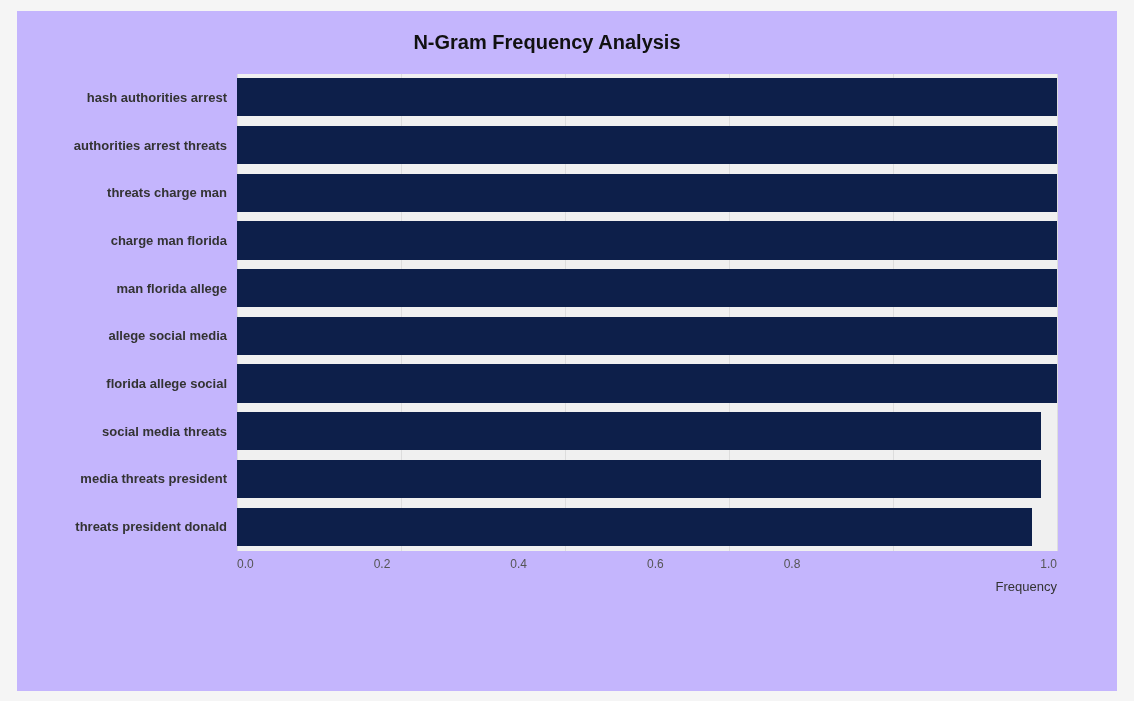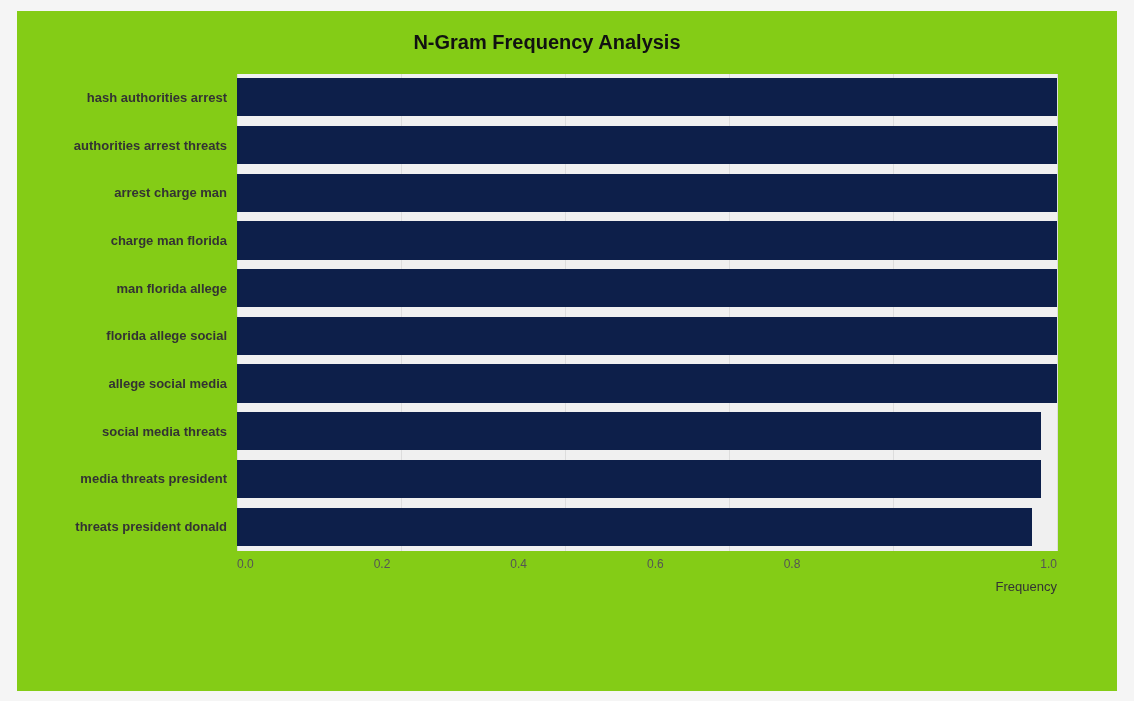--- a/index.html
+++ b/index.html
@@ -12,21 +12,21 @@
       background: #f5f5f5;
       font-family: Arial, sans-serif;
       width: 1134px;
       height: 701px;
       display: flex;
       align-items: center;
       justify-content: center;
     }
 
     .chart-container {
-      background: #84cc16;
+      background: #c4b5fd;
       width: 1100px;
       height: 680px;
       padding: 20px 60px 60px 20px;
       position: relative;
     }
 
     .chart-title {
       text-align: center;
       font-size: 20px;
       font-weight: bold;
@@ -133,21 +133,21 @@
             <div style="position: absolute; top: 0px; bottom: 0px; left: 0%; width: 1px; background: rgb(221, 221, 221); pointer-events: none;"></div>
             <div style="position: absolute; top: 0px; bottom: 0px; left: 20%; width: 1px; background: rgb(221, 221, 221); pointer-events: none;"></div>
             <div style="position: absolute; top: 0px; bottom: 0px; left: 40%; width: 1px; background: rgb(221, 221, 221); pointer-events: none;"></div>
             <div style="position: absolute; top: 0px; bottom: 0px; left: 60%; width: 1px; background: rgb(221, 221, 221); pointer-events: none;"></div>
             <div style="position: absolute; top: 0px; bottom: 0px; left: 80%; width: 1px; background: rgb(221, 221, 221); pointer-events: none;"></div>
             <div style="position: absolute; top: 0px; bottom: 0px; left: 100%; width: 1px; background: rgb(221, 221, 221); pointer-events: none;"></div>
             <div class="bar-fill" style="width: 100%; position: relative; z-index: 1;"></div>
           </div>
         </div>
         <div class="bar-row">
-          <div class="bar-label">arrest charge man</div>
+          <div class="bar-label">threats charge man</div>
           <div class="bar-track" style="position: relative;">
             <div style="position: absolute; top: 0px; bottom: 0px; left: 0%; width: 1px; background: rgb(221, 221, 221); pointer-events: none;"></div>
             <div style="position: absolute; top: 0px; bottom: 0px; left: 20%; width: 1px; background: rgb(221, 221, 221); pointer-events: none;"></div>
             <div style="position: absolute; top: 0px; bottom: 0px; left: 40%; width: 1px; background: rgb(221, 221, 221); pointer-events: none;"></div>
             <div style="position: absolute; top: 0px; bottom: 0px; left: 60%; width: 1px; background: rgb(221, 221, 221); pointer-events: none;"></div>
             <div style="position: absolute; top: 0px; bottom: 0px; left: 80%; width: 1px; background: rgb(221, 221, 221); pointer-events: none;"></div>
             <div style="position: absolute; top: 0px; bottom: 0px; left: 100%; width: 1px; background: rgb(221, 221, 221); pointer-events: none;"></div>
             <div class="bar-fill" style="width: 100%; position: relative; z-index: 1;"></div>
           </div>
         </div>
@@ -169,33 +169,33 @@
             <div style="position: absolute; top: 0px; bottom: 0px; left: 0%; width: 1px; background: rgb(221, 221, 221); pointer-events: none;"></div>
             <div style="position: absolute; top: 0px; bottom: 0px; left: 20%; width: 1px; background: rgb(221, 221, 221); pointer-events: none;"></div>
             <div style="position: absolute; top: 0px; bottom: 0px; left: 40%; width: 1px; background: rgb(221, 221, 221); pointer-events: none;"></div>
             <div style="position: absolute; top: 0px; bottom: 0px; left: 60%; width: 1px; background: rgb(221, 221, 221); pointer-events: none;"></div>
             <div style="position: absolute; top: 0px; bottom: 0px; left: 80%; width: 1px; background: rgb(221, 221, 221); pointer-events: none;"></div>
             <div style="position: absolute; top: 0px; bottom: 0px; left: 100%; width: 1px; background: rgb(221, 221, 221); pointer-events: none;"></div>
             <div class="bar-fill" style="width: 100%; position: relative; z-index: 1;"></div>
           </div>
         </div>
         <div class="bar-row">
+          <div class="bar-label">allege social media</div>
+          <div class="bar-track" style="position: relative;">
+            <div style="position: absolute; top: 0px; bottom: 0px; left: 0%; width: 1px; background: rgb(221, 221, 221); pointer-events: none;"></div>
+            <div style="position: absolute; top: 0px; bottom: 0px; left: 20%; width: 1px; background: rgb(221, 221, 221); pointer-events: none;"></div>
+            <div style="position: absolute; top: 0px; bottom: 0px; left: 40%; width: 1px; background: rgb(221, 221, 221); pointer-events: none;"></div>
+            <div style="position: absolute; top: 0px; bottom: 0px; left: 60%; width: 1px; background: rgb(221, 221, 221); pointer-events: none;"></div>
+            <div style="position: absolute; top: 0px; bottom: 0px; left: 80%; width: 1px; background: rgb(221, 221, 221); pointer-events: none;"></div>
+            <div style="position: absolute; top: 0px; bottom: 0px; left: 100%; width: 1px; background: rgb(221, 221, 221); pointer-events: none;"></div>
+            <div class="bar-fill" style="width: 100%; position: relative; z-index: 1;"></div>
+          </div>
+        </div>
+        <div class="bar-row">
           <div class="bar-label">florida allege social</div>
-          <div class="bar-track" style="position: relative;">
-            <div style="position: absolute; top: 0px; bottom: 0px; left: 0%; width: 1px; background: rgb(221, 221, 221); pointer-events: none;"></div>
-            <div style="position: absolute; top: 0px; bottom: 0px; left: 20%; width: 1px; background: rgb(221, 221, 221); pointer-events: none;"></div>
-            <div style="position: absolute; top: 0px; bottom: 0px; left: 40%; width: 1px; background: rgb(221, 221, 221); pointer-events: none;"></div>
-            <div style="position: absolute; top: 0px; bottom: 0px; left: 60%; width: 1px; background: rgb(221, 221, 221); pointer-events: none;"></div>
-            <div style="position: absolute; top: 0px; bottom: 0px; left: 80%; width: 1px; background: rgb(221, 221, 221); pointer-events: none;"></div>
-            <div style="position: absolute; top: 0px; bottom: 0px; left: 100%; width: 1px; background: rgb(221, 221, 221); pointer-events: none;"></div>
-            <div class="bar-fill" style="width: 100%; position: relative; z-index: 1;"></div>
-          </div>
-        </div>
-        <div class="bar-row">
-          <div class="bar-label">allege social media</div>
           <div class="bar-track" style="position: relative;">
             <div style="position: absolute; top: 0px; bottom: 0px; left: 0%; width: 1px; background: rgb(221, 221, 221); pointer-events: none;"></div>
             <div style="position: absolute; top: 0px; bottom: 0px; left: 20%; width: 1px; background: rgb(221, 221, 221); pointer-events: none;"></div>
             <div style="position: absolute; top: 0px; bottom: 0px; left: 40%; width: 1px; background: rgb(221, 221, 221); pointer-events: none;"></div>
             <div style="position: absolute; top: 0px; bottom: 0px; left: 60%; width: 1px; background: rgb(221, 221, 221); pointer-events: none;"></div>
             <div style="position: absolute; top: 0px; bottom: 0px; left: 80%; width: 1px; background: rgb(221, 221, 221); pointer-events: none;"></div>
             <div style="position: absolute; top: 0px; bottom: 0px; left: 100%; width: 1px; background: rgb(221, 221, 221); pointer-events: none;"></div>
             <div class="bar-fill" style="width: 100%; position: relative; z-index: 1;"></div>
           </div>
         </div>

